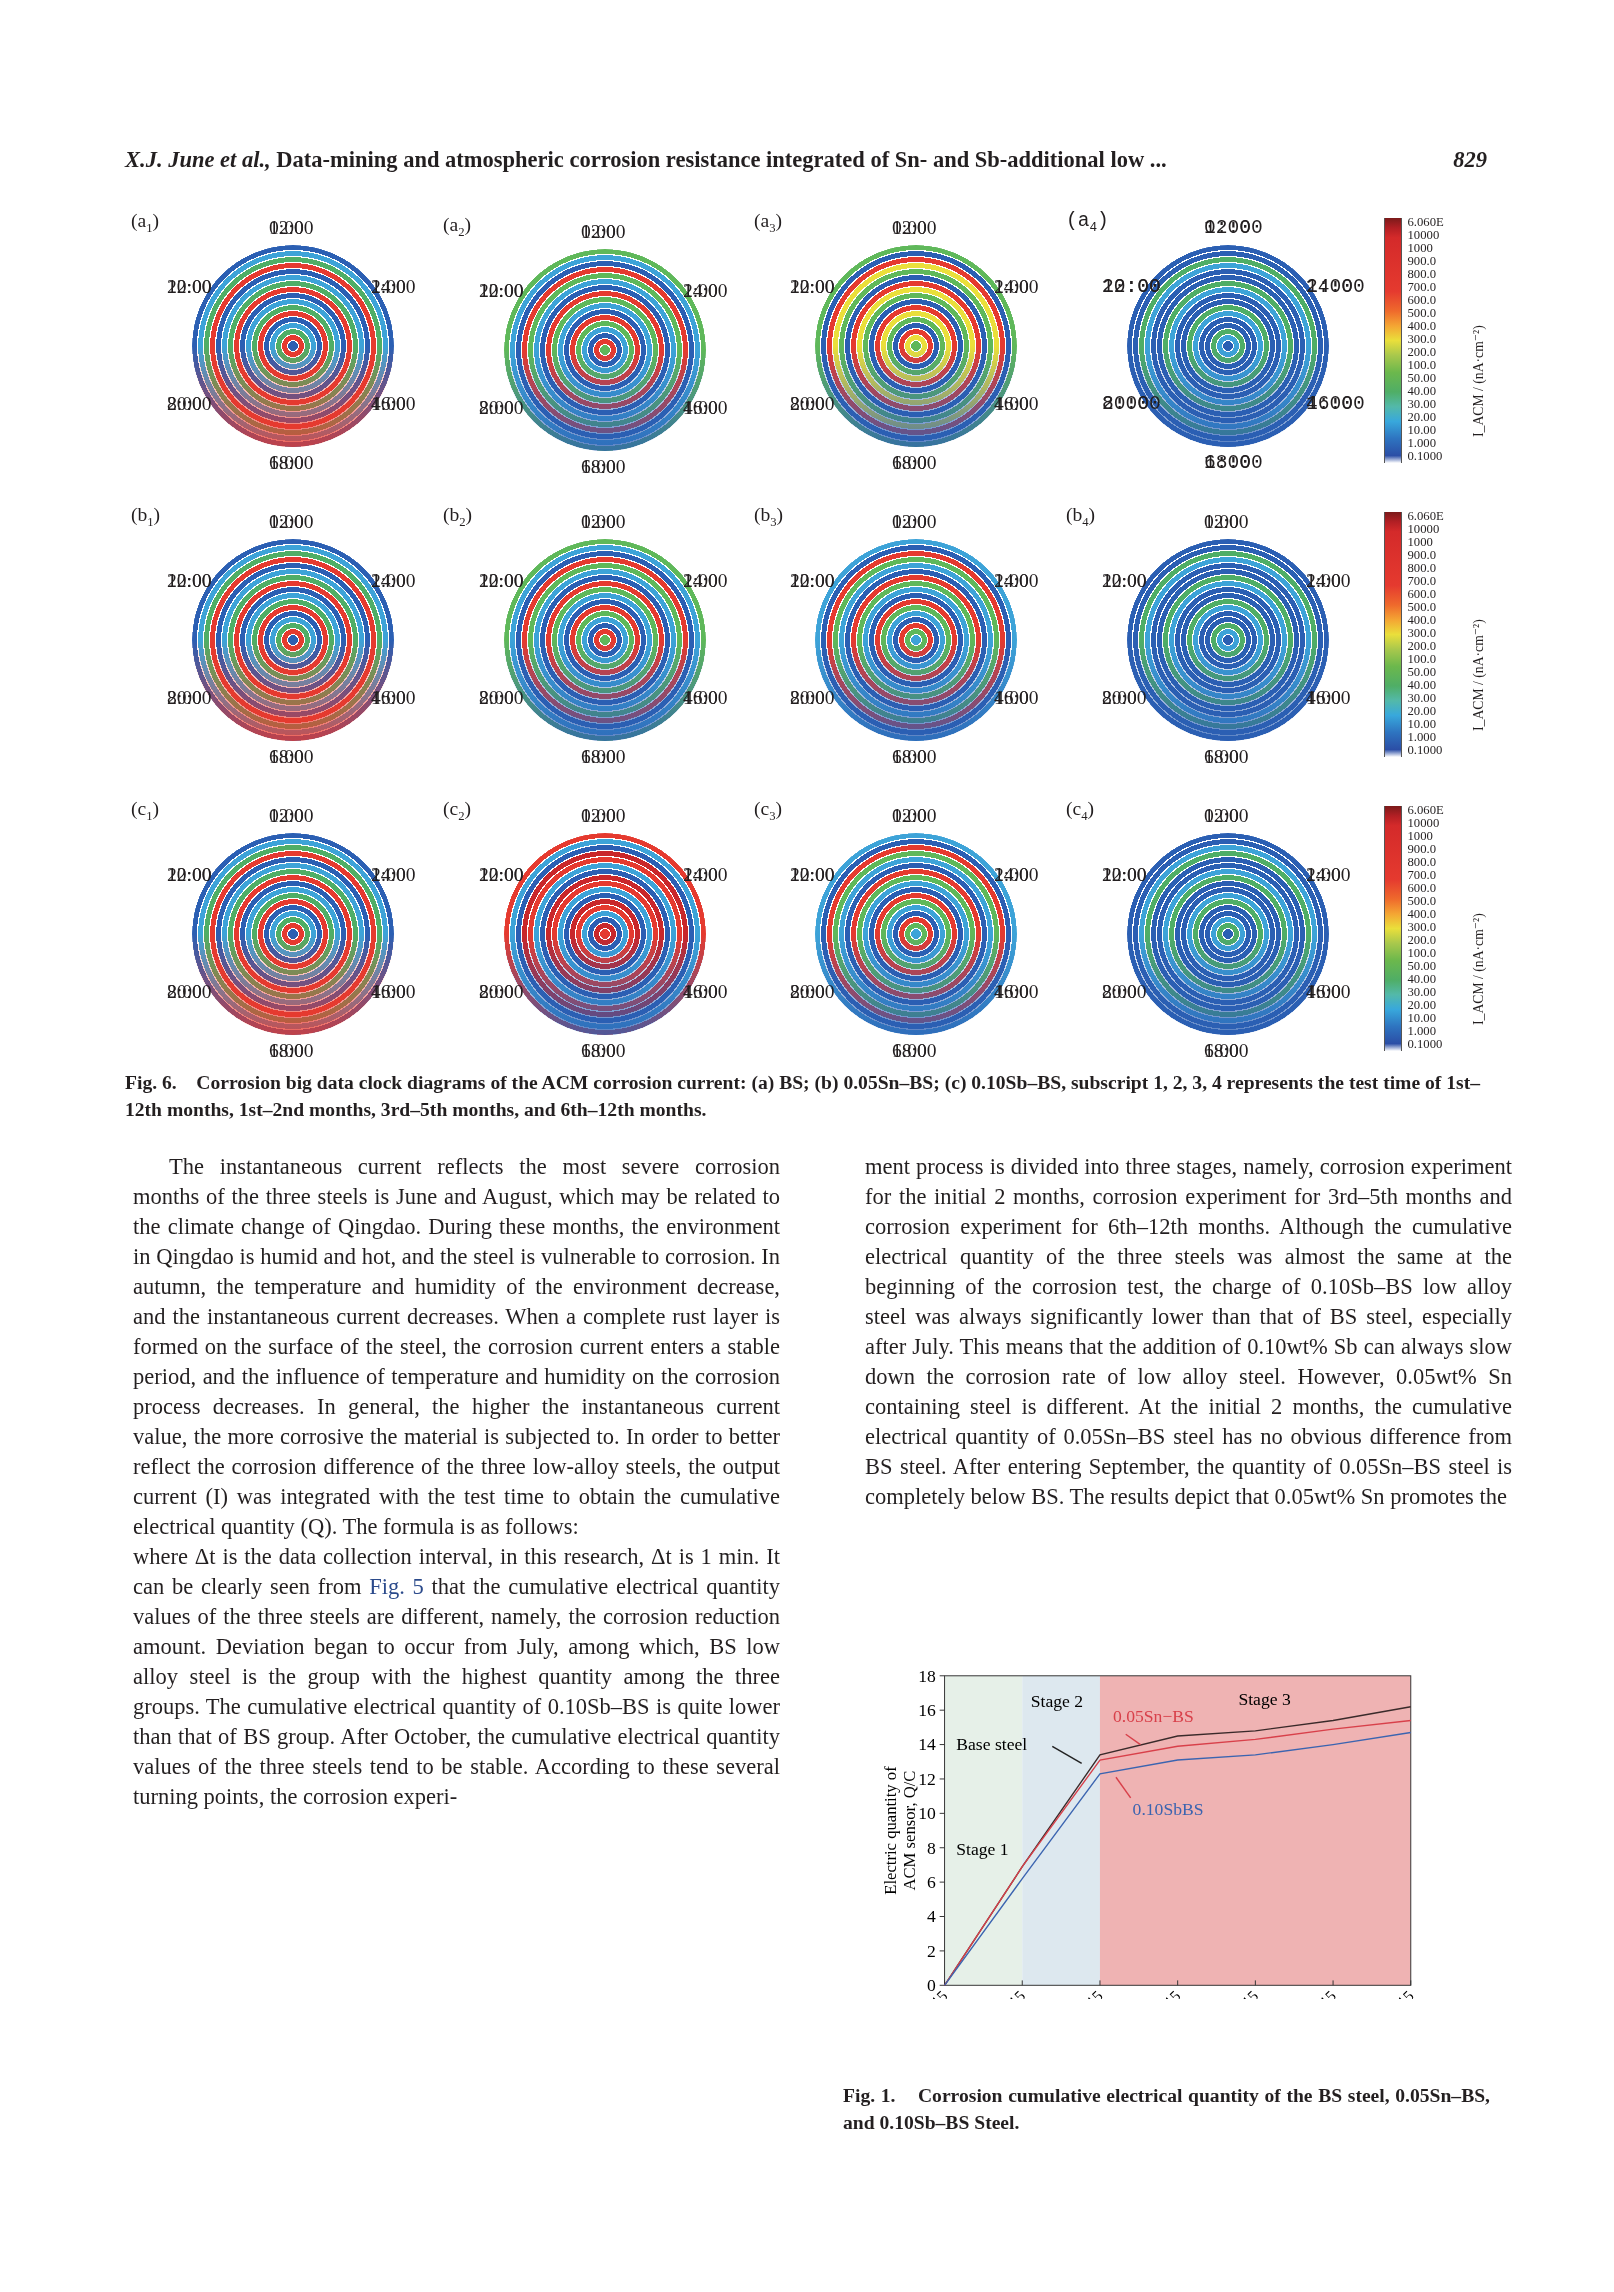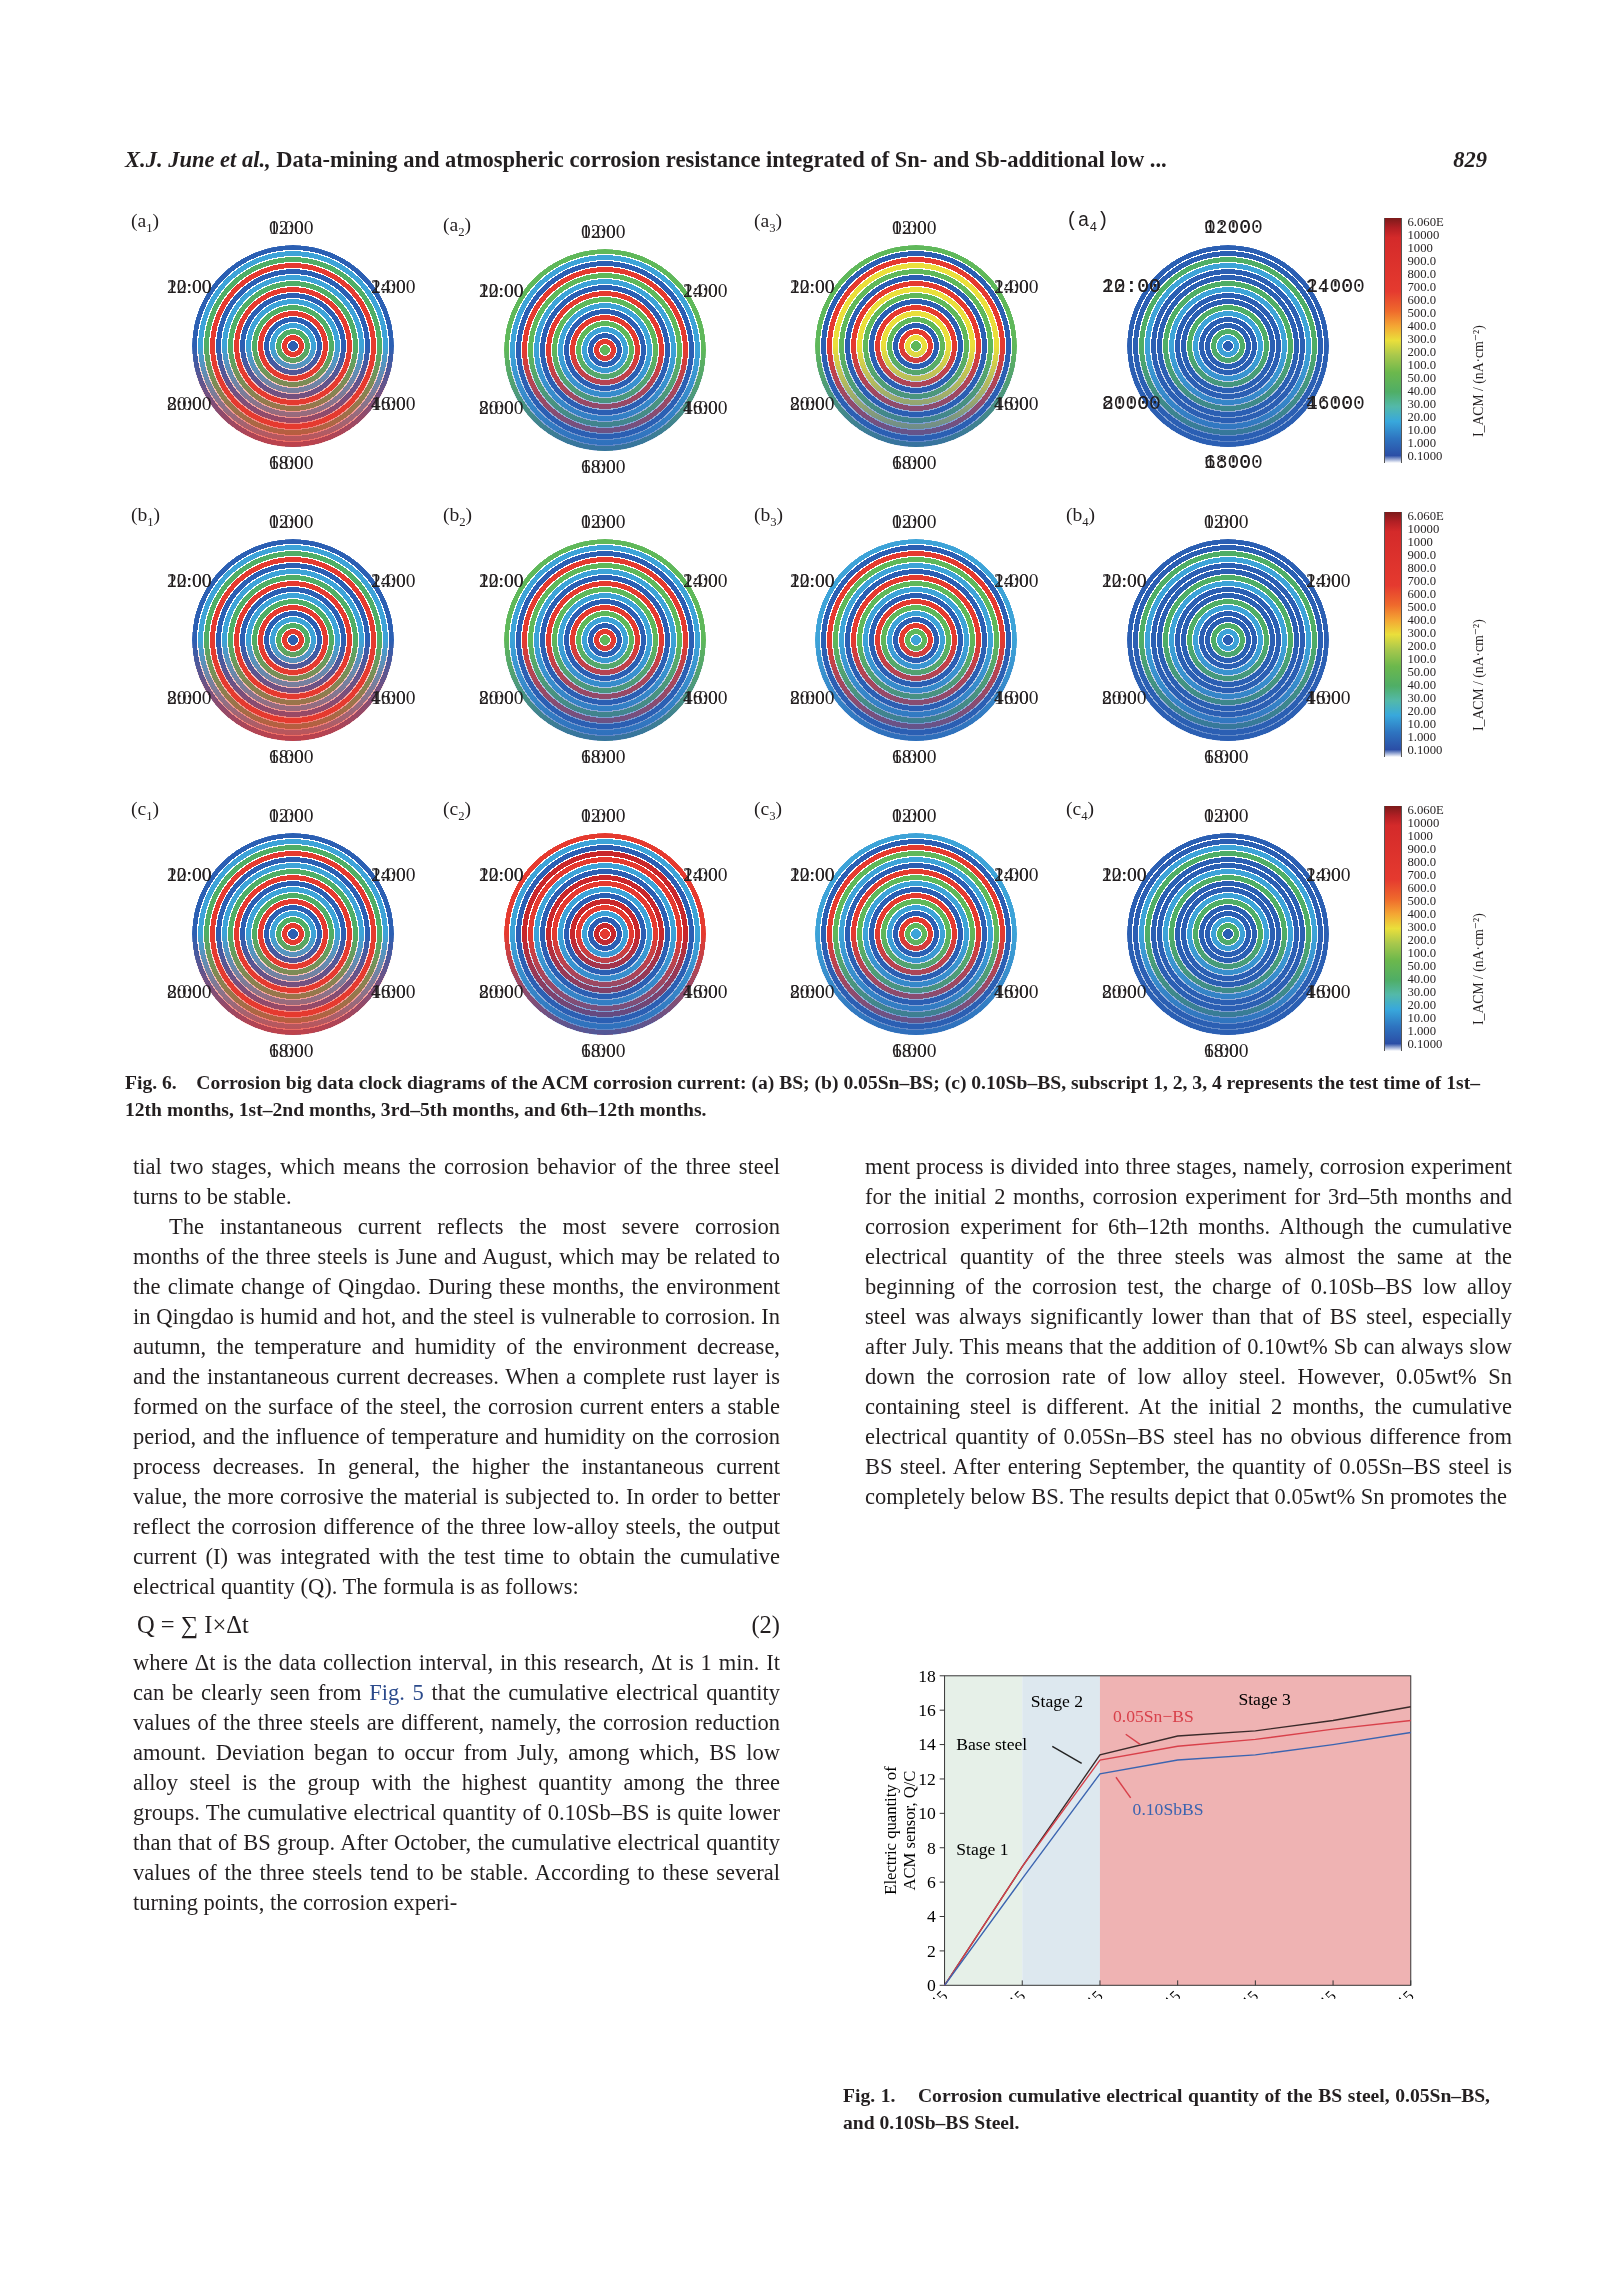--- a/index.html
+++ b/index.html
@@ -343,26 +343,21 @@
       <div class="cbar-unit">I_ACM / (nA·cm⁻²)</div>
     </div>
   </div>
 
 <div class="caption caption4">
   <span>Fig. 6.</span>&nbsp;&nbsp;&nbsp;
   <span>Corrosion big data clock diagrams of the ACM corrosion current: (a) BS; (b) 0.05Sn–BS; (c) 0.10Sb–BS, subscript 1, 2, 3, 4 represents the test time of 1st–12th months, 1st–2nd months, 3rd–5th months, and 6th–12th months.</span>
 </div>
 
 <div class="col col-left">
-  <p>tial two stages, which means the corrosion behavior of the three steel turns to be stable.</p>
   <p class="indent">The instantaneous current reflects the most severe corrosion months of the three steels is June and August, which may be related to the climate change of Qingdao. During these months, the environment in Qingdao is humid and hot, and the steel is vulnerable to corrosion. In autumn, the temperature and humidity of the environment decrease, and the instantaneous current decreases. When a complete rust layer is formed on the surface of the steel, the corrosion current enters a stable period, and the influence of temperature and humidity on the corrosion process decreases. In general, the higher the instantaneous current value, the more corrosive the material is subjected to. In order to better reflect the corrosion difference of the three low-alloy steels, the output current (I) was integrated with the test time to obtain the cumulative electrical quantity (Q). The formula is as follows:</p>
-  <div class="formula">
-    <span>Q = ∑ I×Δt</span>
-    <span>(2)</span>
-  </div>
   <p><span>where Δt is the data collection interval, in this research, Δt is 1 min. It can be clearly seen from </span><span class="link">Fig. 5</span><span> that the cumulative electrical quantity values of the three steels are different, namely, the corrosion reduction amount. Deviation began to occur from July, among which, BS low alloy steel is the group with the highest quantity among the three groups. The cumulative electrical quantity of 0.10Sb–BS is quite lower than that of BS group. After October, the cumulative electrical quantity values of the three steels tend to be stable. According to these several turning points, the corrosion experi-</span></p>
 </div>
 
 <div class="col col-right">
   <p>ment process is divided into three stages, namely, corrosion experiment for the initial 2 months, corrosion experiment for 3rd–5th months and corrosion experiment for 6th–12th months. Although the cumulative electrical quantity of the three steels was almost the same at the beginning of the corrosion test, the charge of 0.10Sb–BS low alloy steel was always significantly lower than that of BS steel, especially after July. This means that the addition of 0.10wt% Sb can always slow down the corrosion rate of low alloy steel. However, 0.05wt% Sn containing steel is different. At the initial 2 months, the cumulative electrical quantity of 0.05Sn–BS steel has no obvious difference from BS steel. After entering September, the quantity of 0.05Sn–BS steel is completely below BS. The results depict that 0.05wt% Sn promotes the</p>
 </div>
 
 <div class="fig5">
   <svg id="chart" width="627" height="333" viewBox="0 0 640 340">
       <rect x="74" y="10" width="79.33333333333331" height="316" fill="#e6f0e8"></rect>

